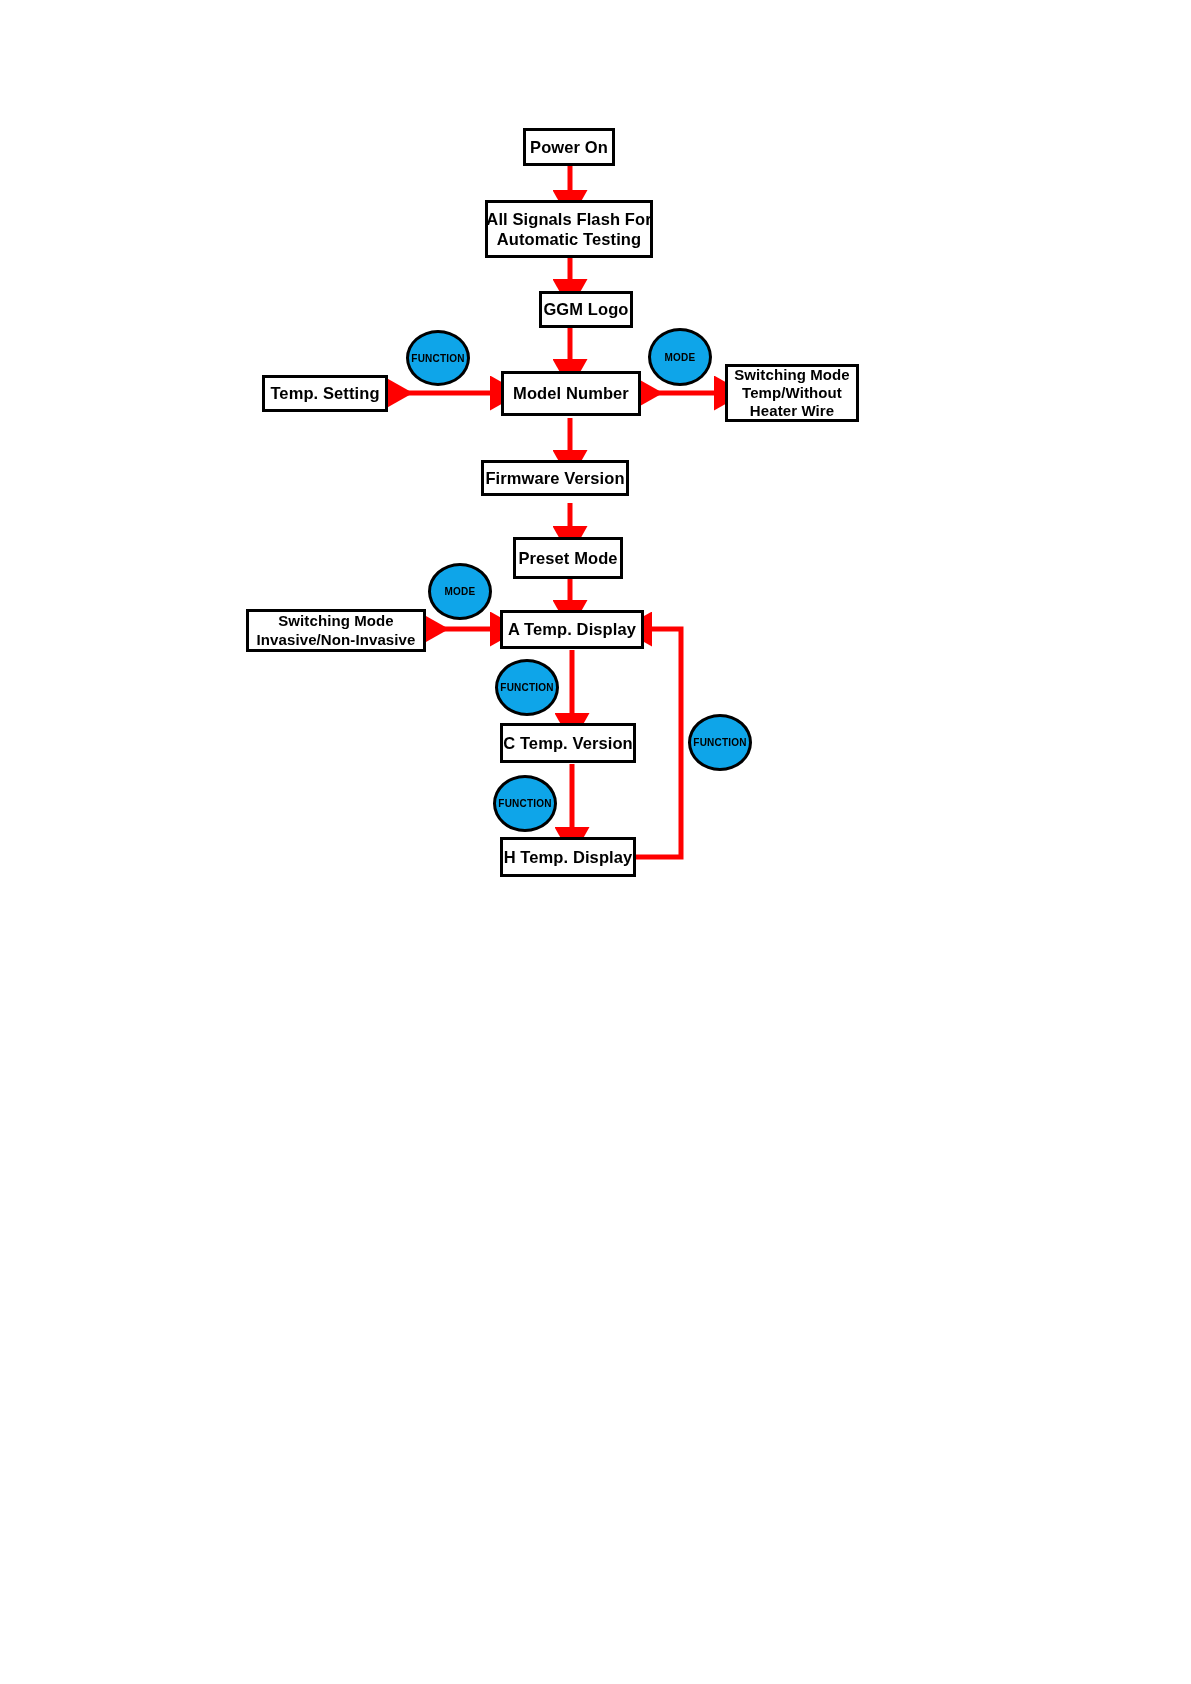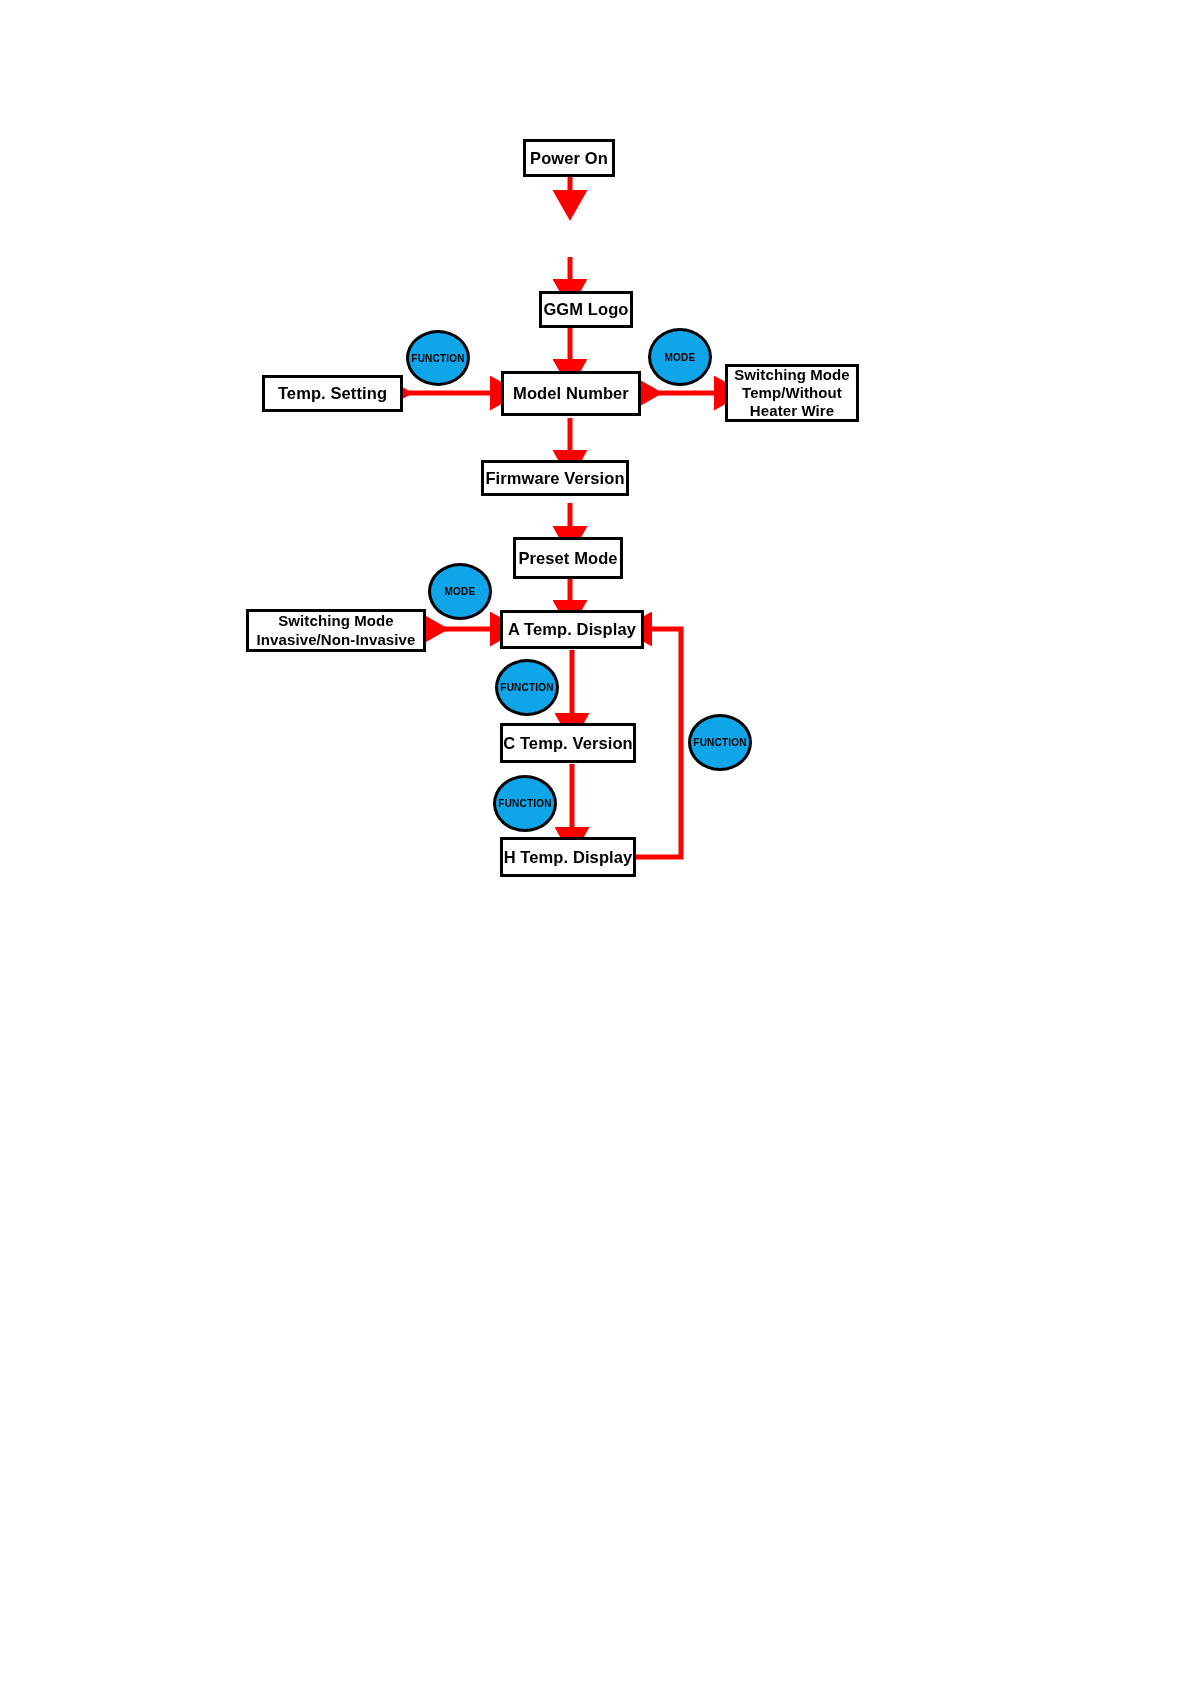--- a/index.html
+++ b/index.html
@@ -109,34 +109,38 @@
 
     <line x1="426" y1="629" x2="498" y2="629" stroke="#FF0000" stroke-width="5" marker-start="url(#arrowhead-left)" marker-end="url(#arrowhead-right)"></line>
 
     <line x1="572" y1="650" x2="572" y2="721" stroke="#FF0000" stroke-width="5" marker-end="url(#arrowhead-down)"></line>
 
     <line x1="572" y1="764" x2="572" y2="835" stroke="#FF0000" stroke-width="5" marker-end="url(#arrowhead-down)"></line>
 
     <polyline points="636,857 681,857 681,629 644,629" fill="none" stroke="#FF0000" stroke-width="5" marker-end="url(#arrowhead-left)"></polyline>
   </svg>
 
-  <div class="node-box" style="left:523px; top:139px; width:92px; height:38px;">
+  <div class="node-box" style="left:523px; top:128px; width:92px; height:38px;">
     <span class="label-line">Power On</span>
   </div>
 
+  <div class="node-box" style="left:485px; top:200px; width:168px; height:58px; flex-direction:column;">
+    <span class="label-line">All Signals Flash For</span>
+    <span class="label-line">Automatic Testing</span>
+  </div>
 
   <div class="node-box" style="left:539px; top:291px; width:94px; height:37px;">
     <span class="label-line">GGM Logo</span>
   </div>
 
   <div class="node-box" style="left:501px; top:371px; width:140px; height:45px;">
     <span class="label-line">Model Number</span>
   </div>
 
-  <div class="node-box" style="left:262px; top:375px; width:141px; height:37px;">
+  <div class="node-box" style="left:262px; top:375px; width:126px; height:37px;">
     <span class="label-line">Temp. Setting</span>
   </div>
 
   <div class="node-box" style="left:725px; top:364px; width:134px; height:58px; flex-direction:column; font-size:15px;">
     <span class="label-line">Switching Mode</span>
     <span class="label-line">Temp/Without</span>
     <span class="label-line">Heater Wire</span>
   </div>
 
   <div class="node-box" style="left:481px; top:460px; width:148px; height:36px;">

